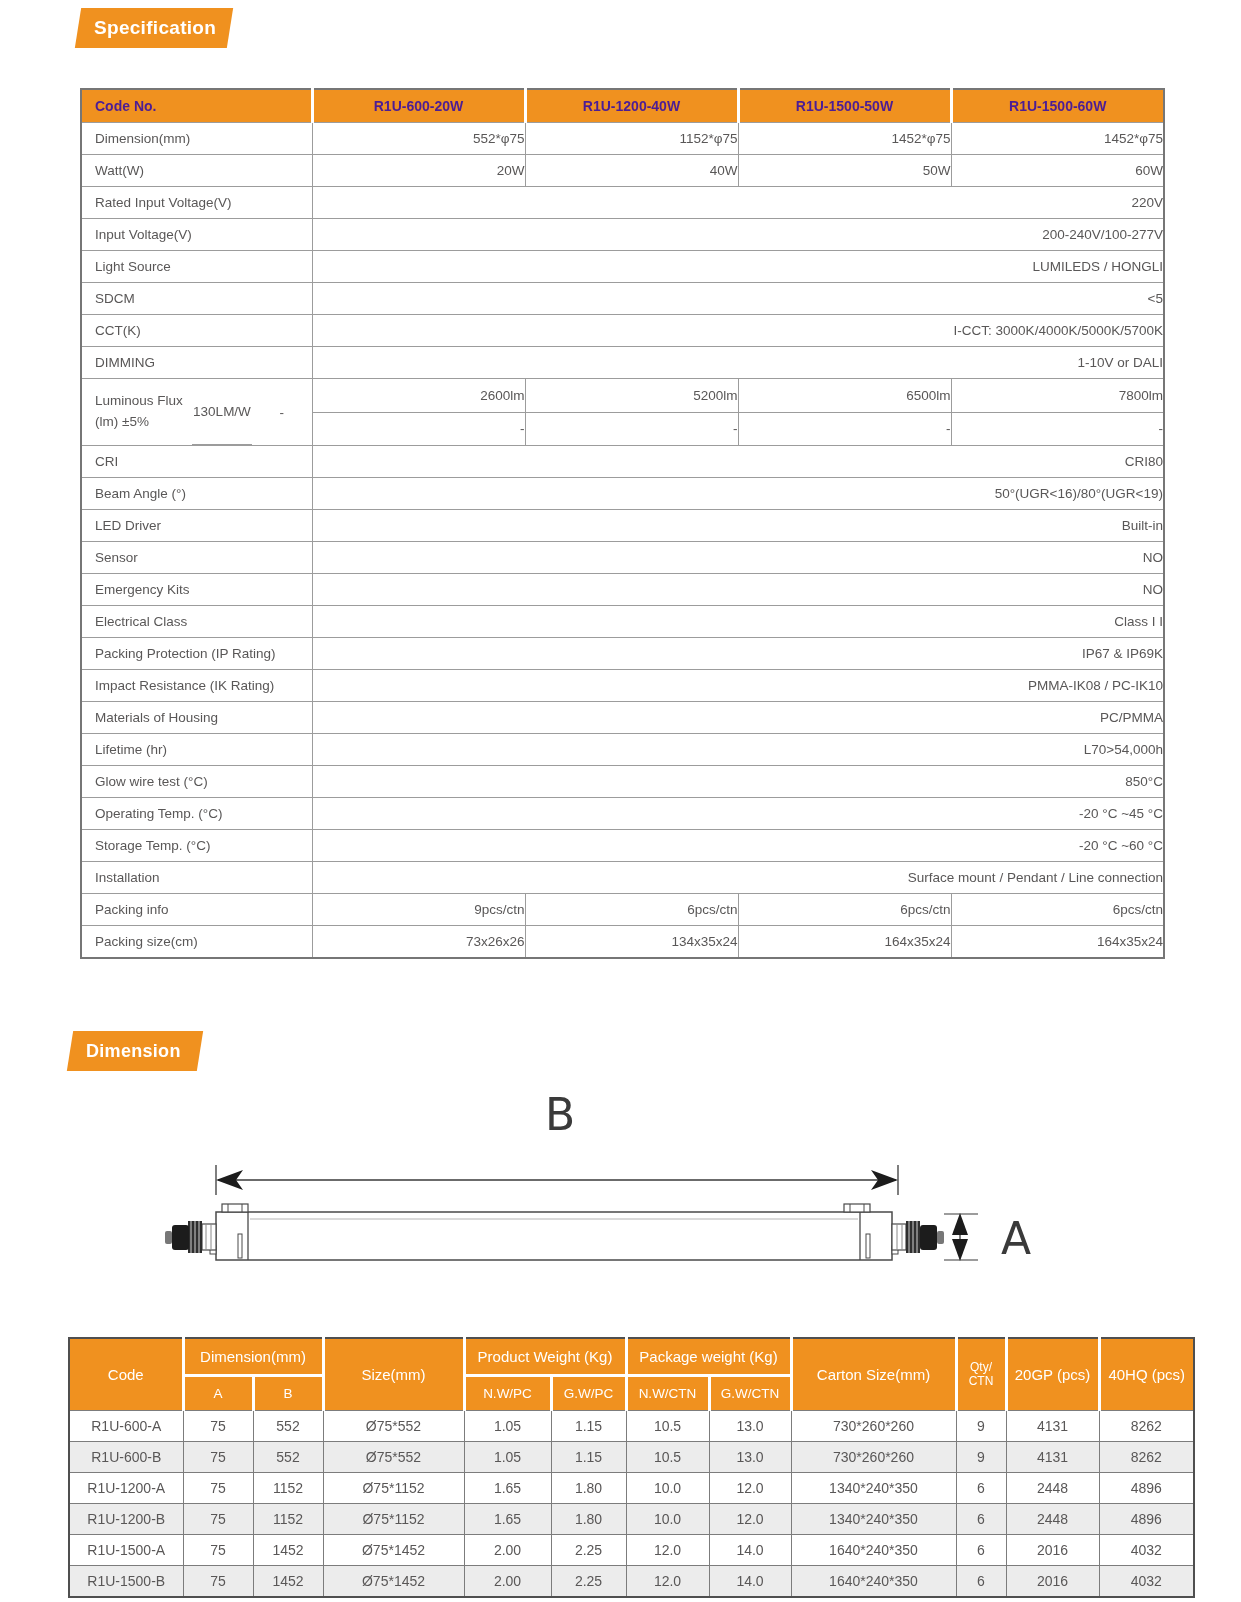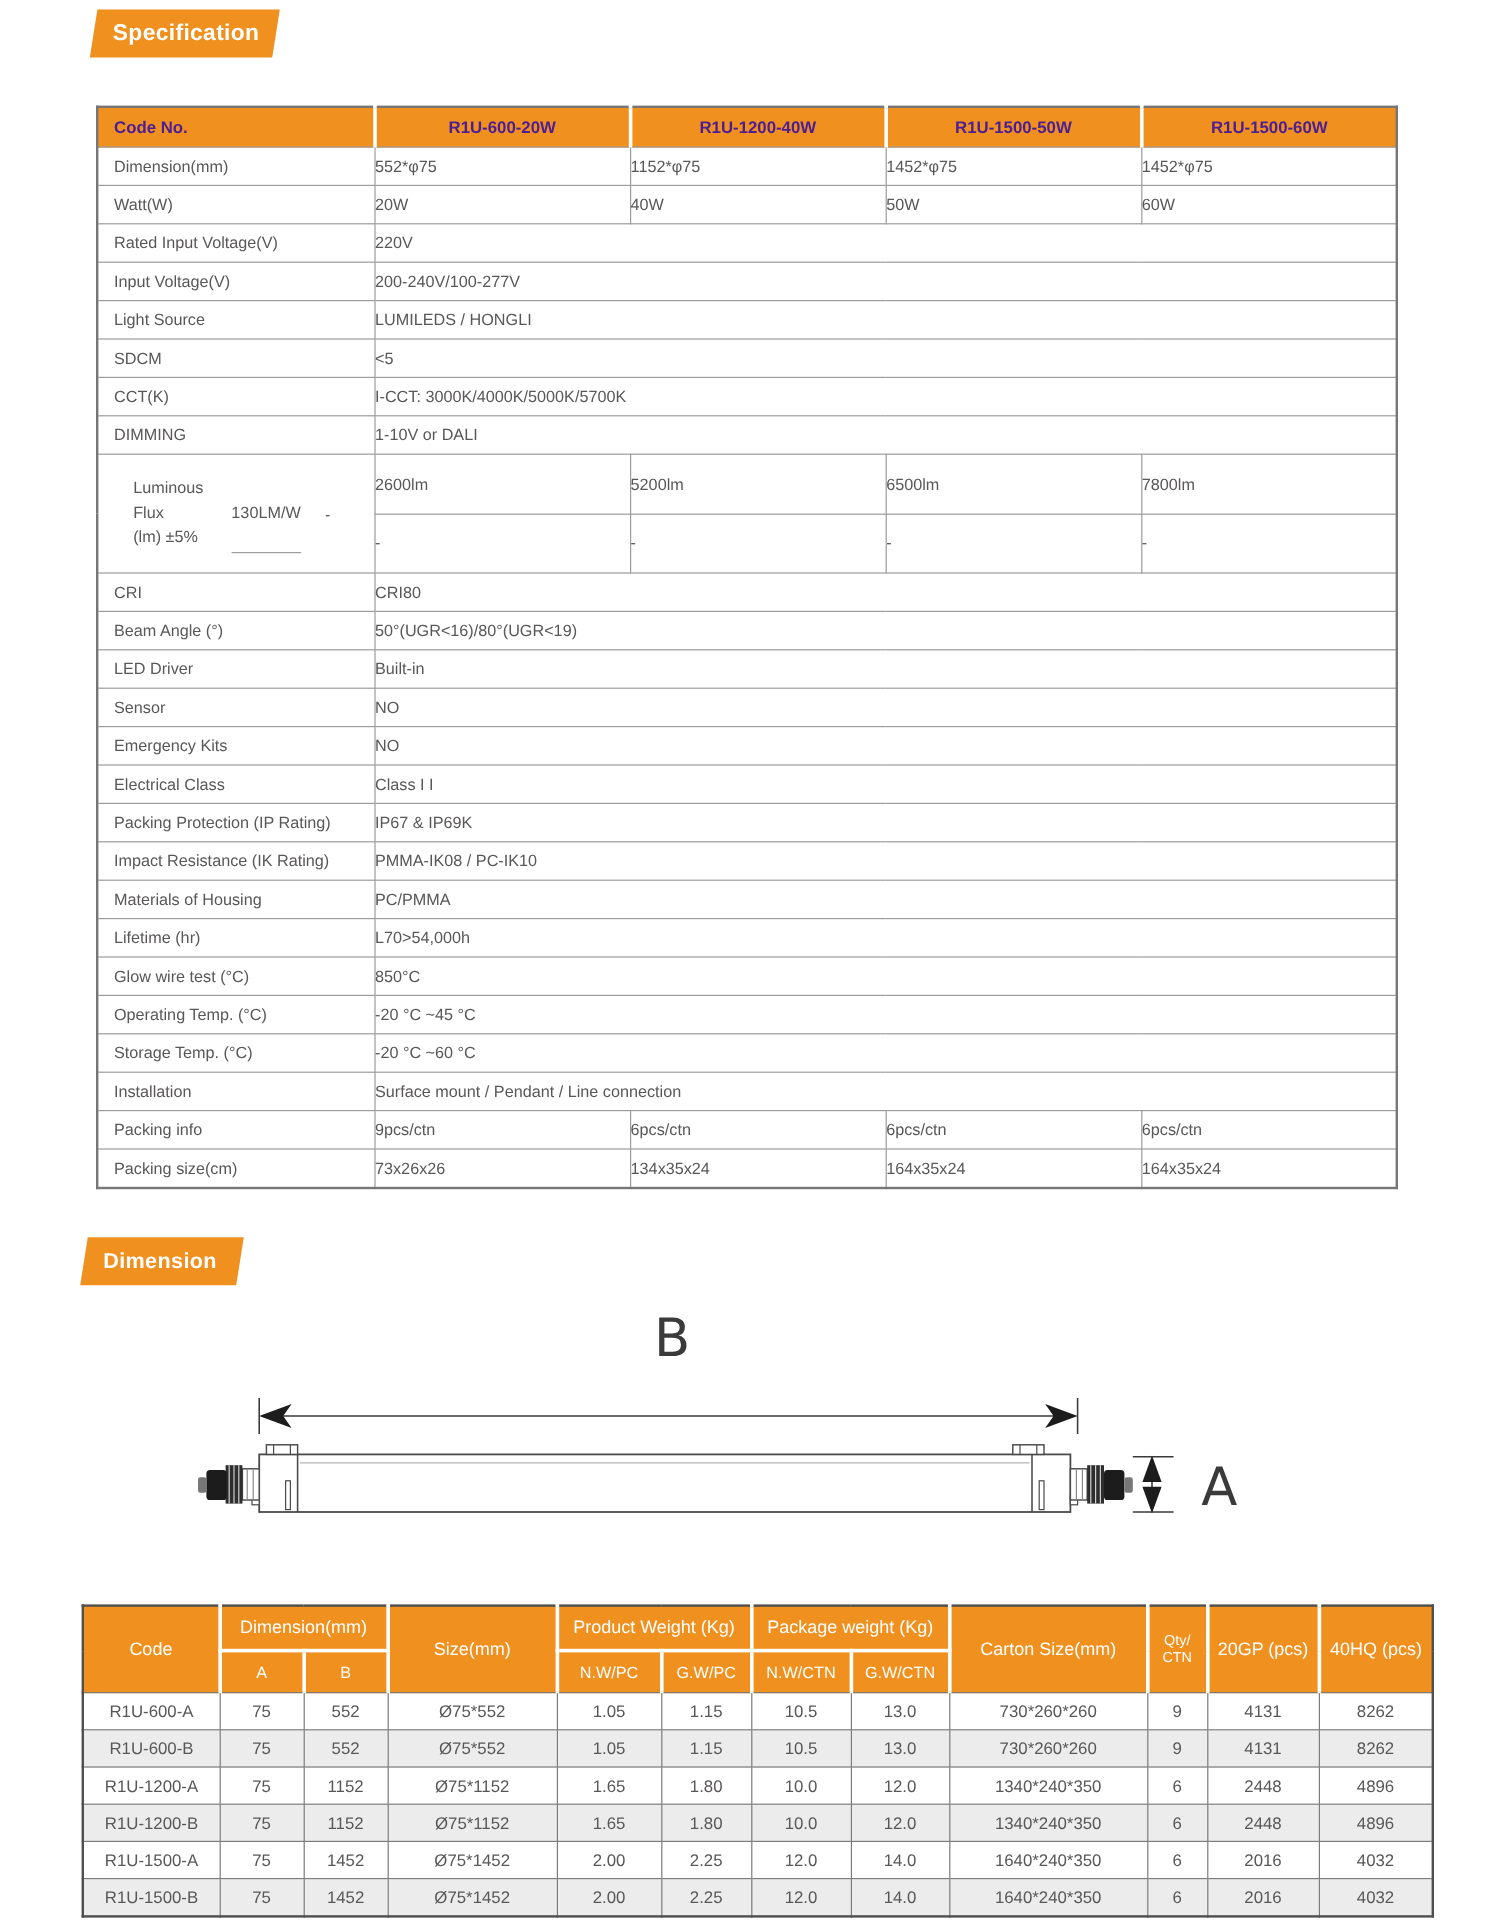--- a/index.html
+++ b/index.html
@@ -15,22 +15,22 @@
 
   
   table.spec{position:absolute;left:80px;top:88px;width:1083px;border-collapse:collapse;
         table-layout:fixed;border:2px solid #767676;}
   table.spec th{background:var(--orange);color:#4c1d95;height:30px;font-size:14px;font-weight:600;
         border-right:3px solid #fff;text-align:center;}
   table.spec th.lbl{text-align:left;padding-left:13px;}
   table.spec th.last{border-right:none;}
   table.spec td{border:1px solid #9c9c9c;color:var(--txt);font-size:13.5px;height:31px;padding:0;}
   table.spec td.lbl{text-align:left;padding-left:13px;}
-  table.spec td.val{text-align:left;}
-  table.spec td.lum{padding:16px;}
+  table.spec td.val{text-align:right;}
+  table.spec td.lum{padding:0;}
   .lumwrap{display:flex;height:66px;}
   .luml{width:48%;box-sizing:border-box;display:flex;flex-direction:column;justify-content:center;
         padding-left:13px;line-height:1.55;}
   .lumr{width:52%;display:flex;flex-direction:row;}
   .lumrt{flex:1;border-bottom:1px solid #9c9c9c;display:flex;align-items:center;justify-content:center;}
   .lumrb{flex:1;display:flex;align-items:center;justify-content:center;}
 
   
   svg.diagram{position:absolute;left:0;top:1082px;}
 

